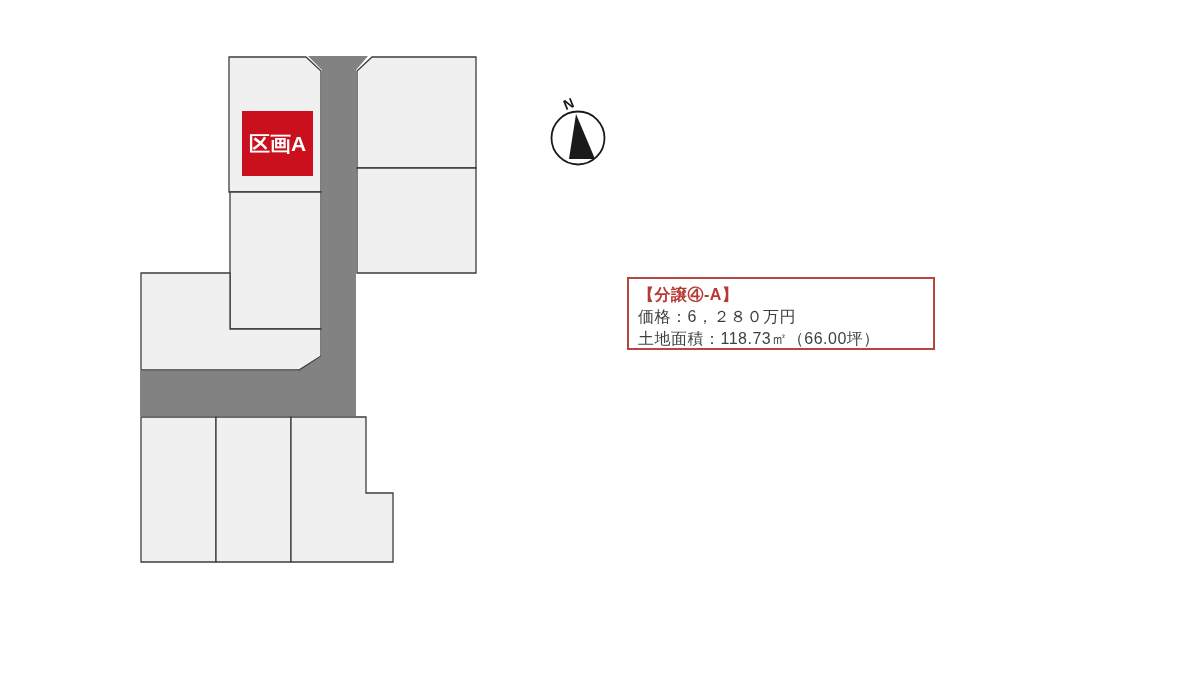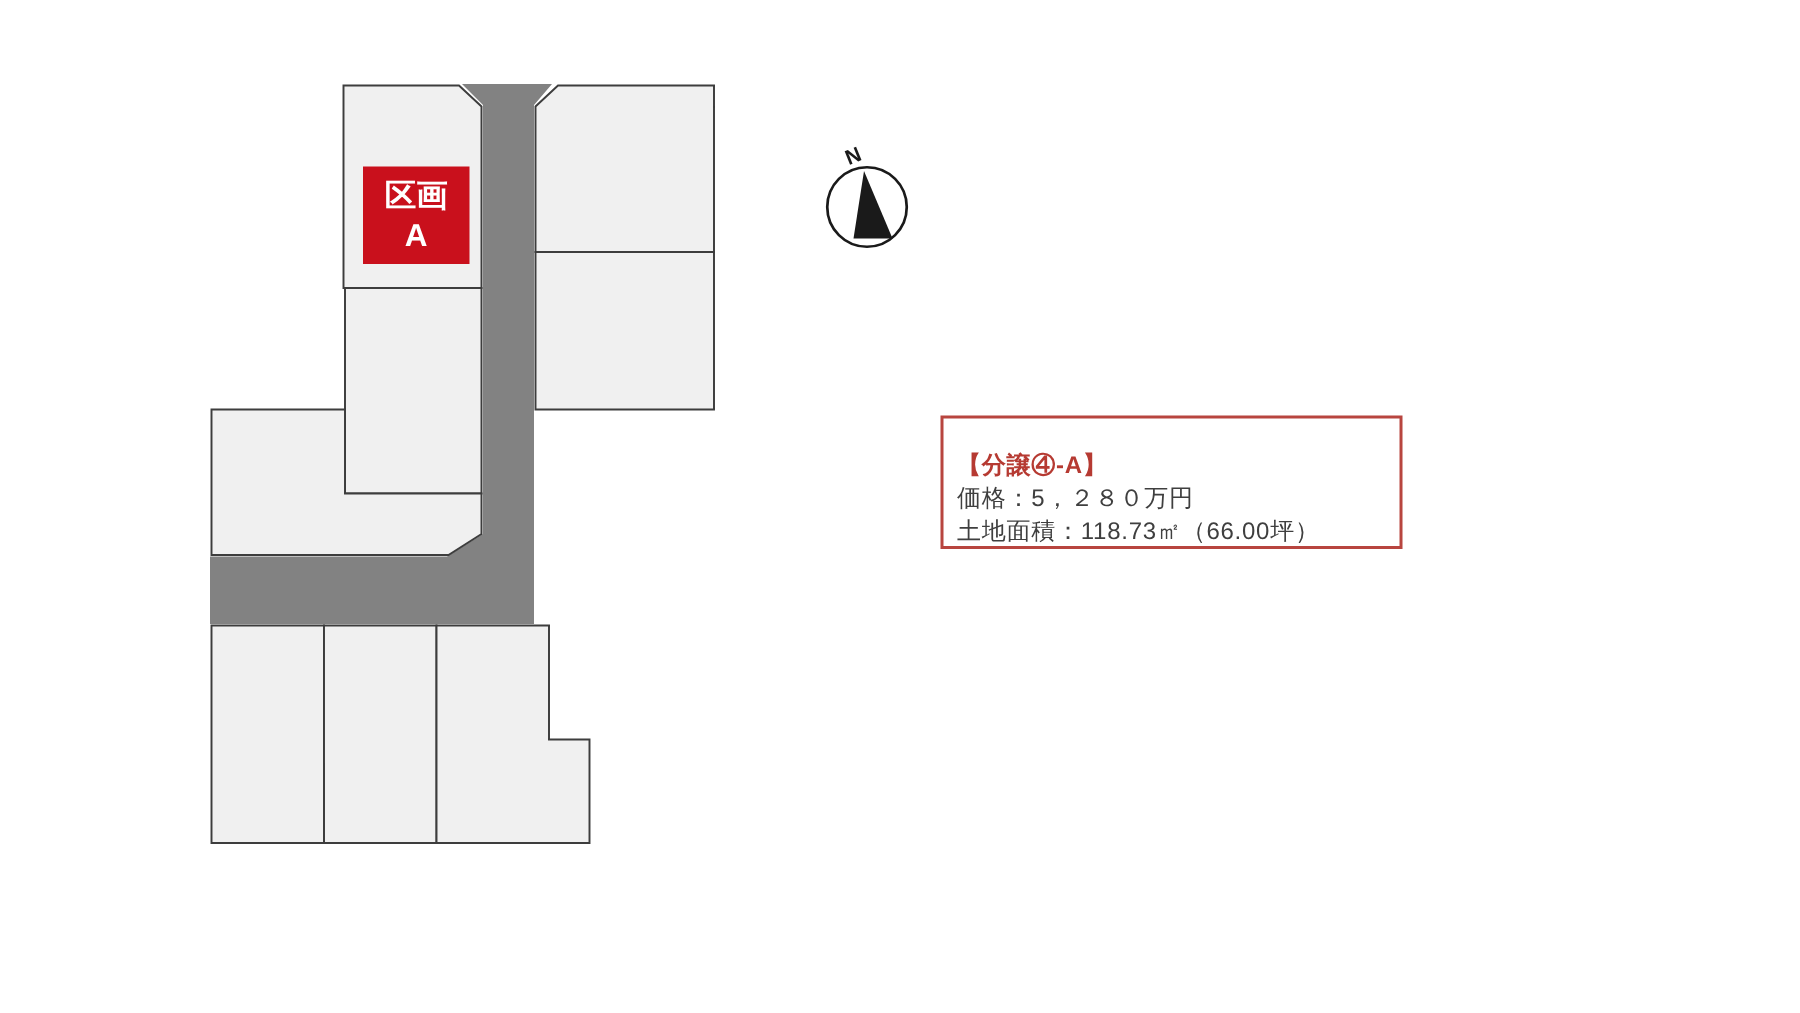--- a/index.html
+++ b/index.html
@@ -48,34 +48,34 @@
     left: 242px;
     top: 111px;
     width: 71px;
     height: 65px;
     background: var(--plot-highlight, #c9101c);
     color: #ffffff;
     font-weight: bold;
     font-size: 21px;
     line-height: 27px;
     display: flex;
-    flex-direction: column;
+    flex-direction: row;
     align-items: center;
     justify-content: center;
     text-align: center;
   }
   .info-box {
     position: absolute;
     left: 627px;
     top: 277px;
     width: 286px;
     height: 58px;
     border: 2px solid var(--info-border, #b8453f);
     background: #ffffff;
-    padding: 21px 9px 6px 9px;
+    padding: 5px 9px 6px 9px;
     font-size: 16px;
     line-height: 22px;
     letter-spacing: 0.5px;
     color: var(--info-text, #3f3f3f);
     white-space: nowrap;
   }
   .info-box .title {
     color: var(--info-title, #b63a32);
     font-weight: bold;
   }
@@ -103,15 +103,15 @@
   </g>
 </svg>
 
 <div class="plot-highlight">
   <span>区画</span>
   <span>A</span>
 </div>
 
 <div class="info-box">
   <div class="title">【分譲④-A】</div>
-  <div>価格：5，２８０万円</div>
+  <div>価格：6，２８０万円</div>
   <div>土地面積：118.73㎡（66.00坪）</div>
 </div>
 
 </body></html>

